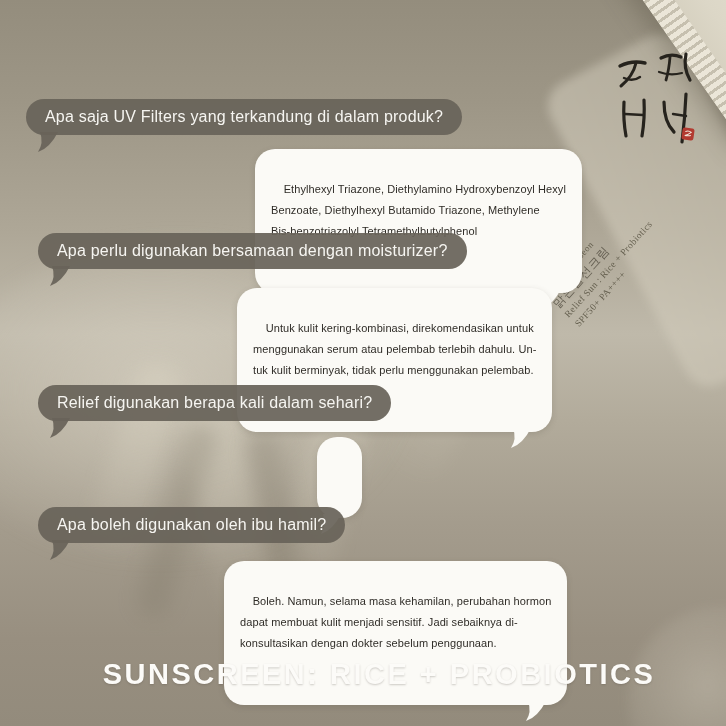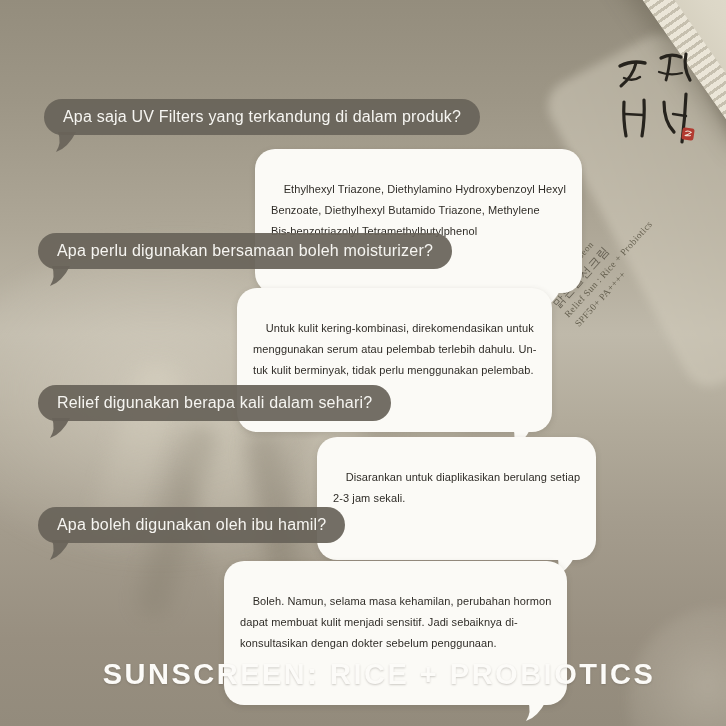--- a/index.html
+++ b/index.html
@@ -72,21 +72,21 @@
   }
   .a{
     background:#fbfaf6;color:#2f2c27;
     border-radius:20px;padding:9px 16px;
     font-size:11px;line-height:21px;white-space:pre;letter-spacing:.1px;
     box-shadow:0 2px 6px rgba(80,74,62,.18);
   }
   .tail{position:absolute;width:26px;height:22px;}
   .q .tail{left:11px;bottom:-19px;}
   .a .tail{right:16px;bottom:-18px;}
-  .q1{left:44px;top:99px;}   .a1{left:255px;top:149px;}
+  .q1{left:26px;top:99px;}   .a1{left:255px;top:149px;}
   .q2{left:38px;top:233px;}  .a2{left:237px;top:288px;}
   .q3{left:38px;top:385px;}  .a3{left:317px;top:437px;}
   .q4{left:38px;top:507px;}  .a4{left:224px;top:561px;}
   
   .caption{
     position:absolute;left:0;right:0;top:658px;z-index:3;
     text-align:center;color:#fcfbf8;
     font-size:29px;font-weight:800;letter-spacing:2.5px;
     text-shadow:0 1px 2px rgba(70,64,54,.25);
     padding-left:32px;
@@ -155,43 +155,41 @@
   <div class="bubble a a1">
     <span>Ethylhexyl Triazone, Diethylamino Hydroxybenzoyl Hexyl
 Benzoate, Diethylhexyl Butamido Triazone, Methylene
 Bis-benzotriazolyl Tetramethylbutylphenol</span>
     <svg class="tail" viewBox="0 0 26 22">
         <path d="M3 0 Q7 11 1 20 Q13 16 21 0 Z" fill="#fbfaf6"></path>
       </svg>
   </div>
 
   <div class="bubble q q2">
-    <span>Apa perlu digunakan bersamaan boleh moisturizer?</span>
+    <span>Apa perlu digunakan bersamaan dengan moisturizer?</span>
     <svg class="tail" viewBox="0 0 26 22">
         <path d="M3 0 Q7 11 1 20 Q13 16 21 0 Z" fill="rgba(104,99,89,.93)"></path>
       </svg>
   </div>
   <div class="bubble a a2">
     <span>Untuk kulit kering-kombinasi, direkomendasikan untuk
 menggunakan serum atau pelembab terlebih dahulu. Un-
 tuk kulit berminyak, tidak perlu menggunakan pelembab.</span>
     <svg class="tail" viewBox="0 0 26 22">
         <path d="M3 0 Q7 11 1 20 Q13 16 21 0 Z" fill="#fbfaf6"></path>
       </svg>
   </div>
 
   <div class="bubble q q3">
     <span>Relief digunakan berapa kali dalam sehari?</span>
     <svg class="tail" viewBox="0 0 26 22">
         <path d="M3 0 Q7 11 1 20 Q13 16 21 0 Z" fill="rgba(104,99,89,.93)"></path>
       </svg>
   </div>
   <div class="bubble a a3">
-    <span>Disarankan untuk diaplikasikan berulang setiap
-2-3 jam sekali.</span>
     <svg class="tail" viewBox="0 0 26 22">
         <path d="M3 0 Q7 11 1 20 Q13 16 21 0 Z" fill="#fbfaf6"></path>
       </svg>
   </div>
 
   <div class="bubble a a4">
     <span>Boleh. Namun, selama masa kehamilan, perubahan hormon
 dapat membuat kulit menjadi sensitif. Jadi sebaiknya di-
 konsultasikan dengan dokter sebelum penggunaan.</span>
     <svg class="tail" viewBox="0 0 26 22">

